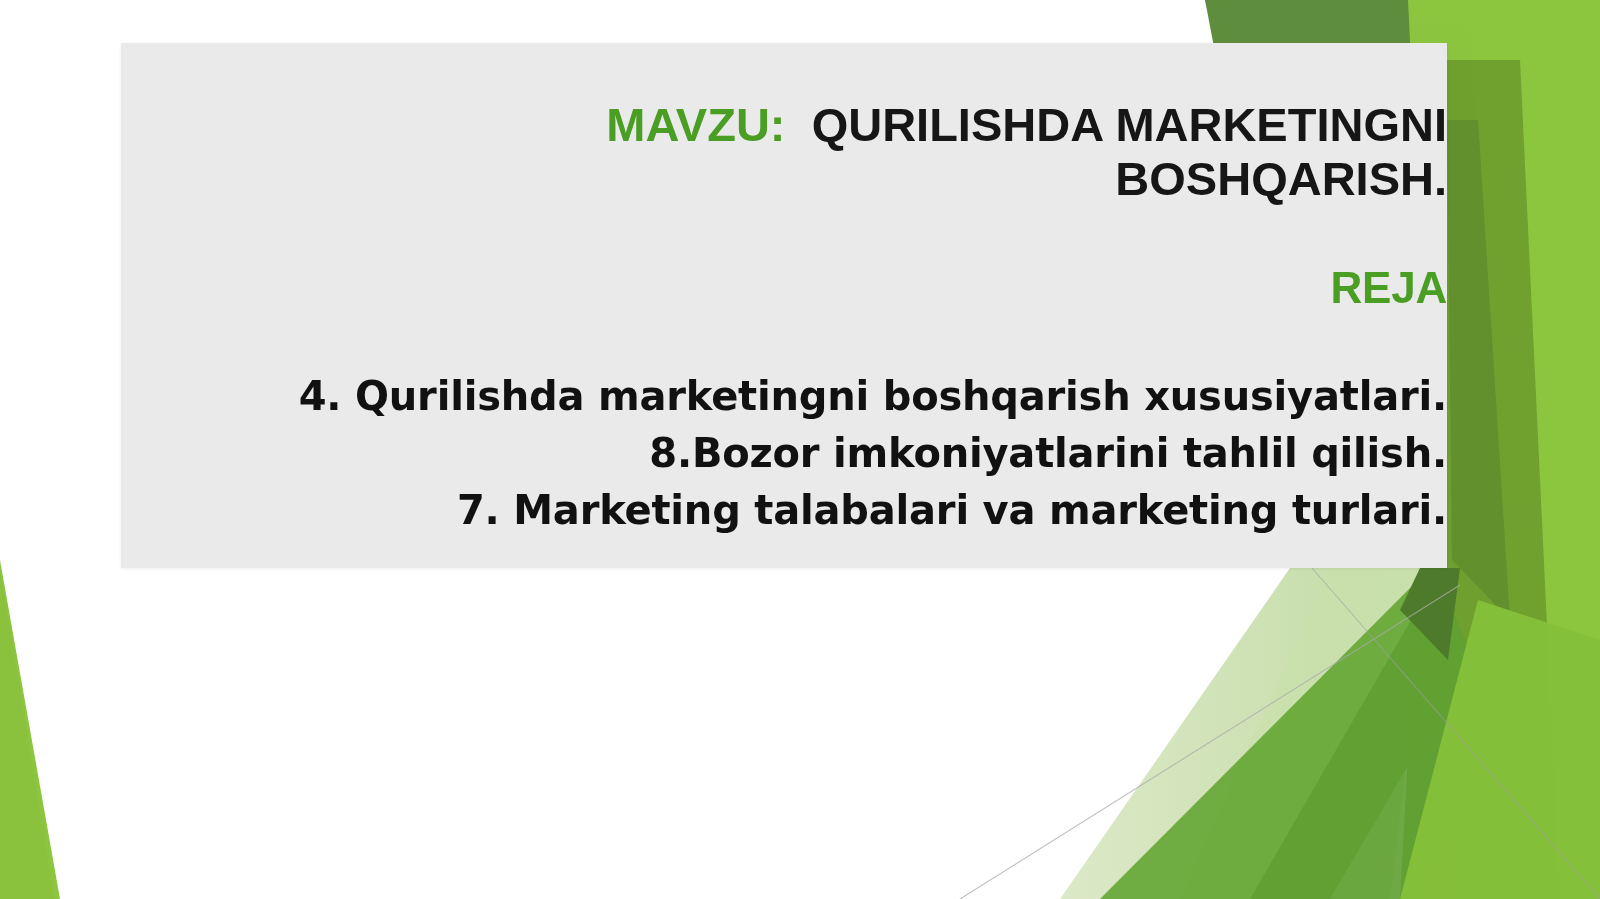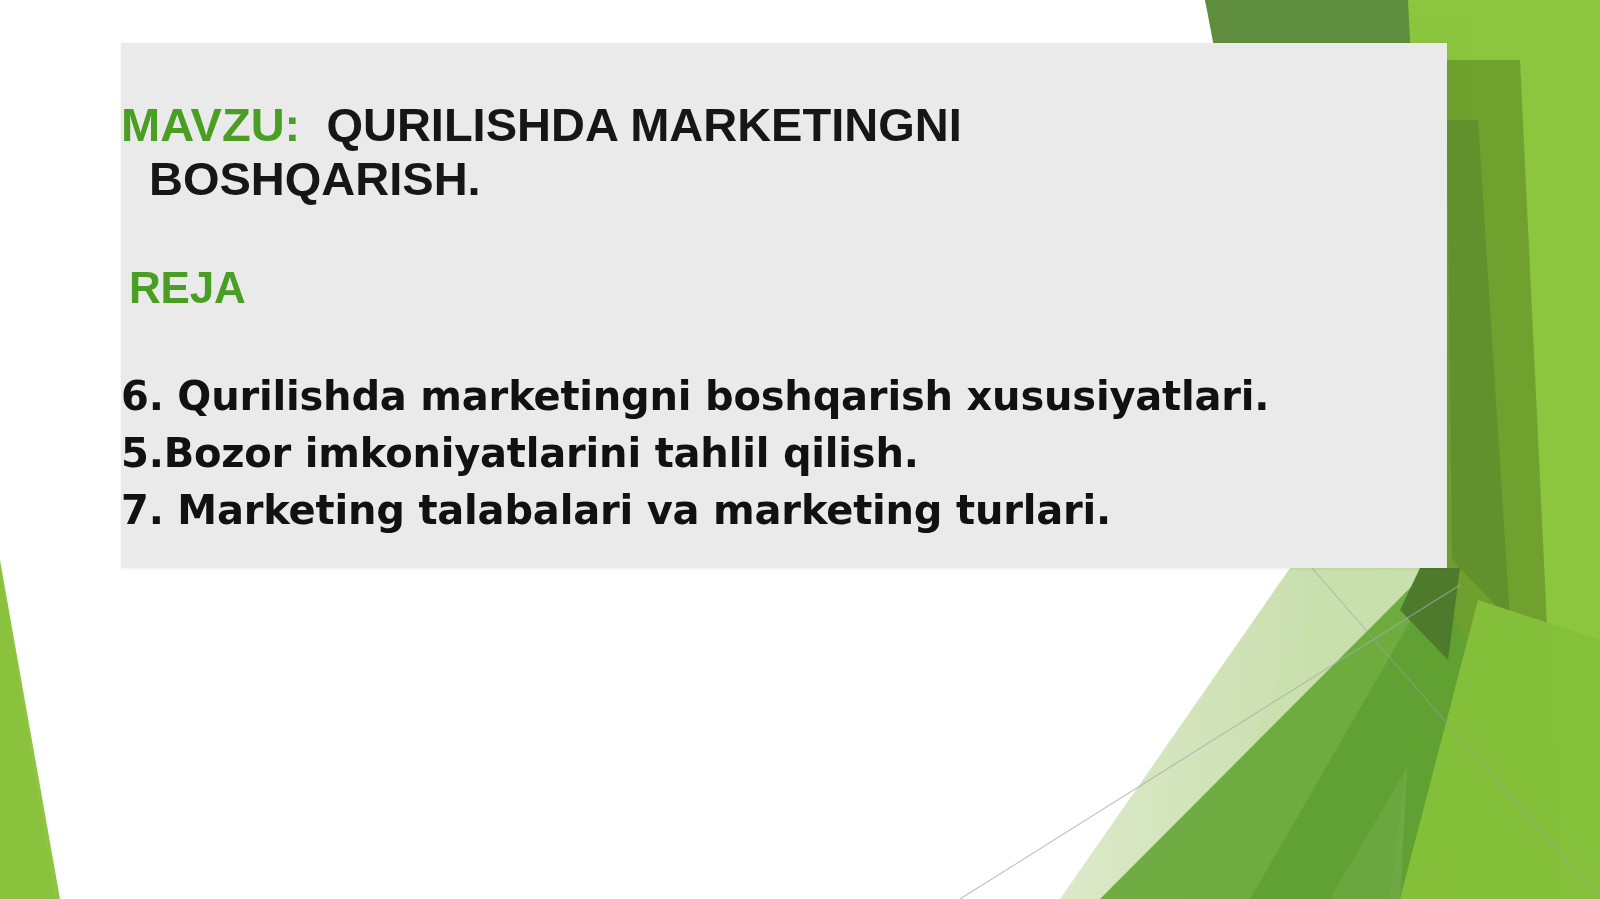--- a/index.html
+++ b/index.html
@@ -49,21 +49,21 @@
     box-shadow: 0 1px 3px rgba(0,0,0,0.07);
     display: block;
     box-sizing: border-box;
     padding: 0;
   }
 
   .text-block {
     position: absolute;
     left: 0;
     width: 100%;
-    text-align: left;
+    text-align: right;
     color: #161616;
     line-height: 1.15;
     letter-spacing: -0.2px;
   }
 
   
   #title-block {
     top: 55px;
     font-size: 47px;
     font-weight: bold;
@@ -79,21 +79,20 @@
     color: #161616;
   }
 
   
   #reja-heading {
     top: 220px;
     font-size: 44px;
     font-weight: bold;
     color: #4A9E24;
     font-family: "Liberation Sans", "DejaVu Sans", sans-serif;
-    margin-left: 8px;
   }
 
   
   #plan-list {
     top: 325px;
     font-size: 40px;
     font-weight: bold;
     font-family: "DejaVu Sans", sans-serif;
     color: #111111;
     line-height: 1.42;
@@ -180,19 +179,19 @@
   <div id="content-panel">
 
     <div id="title-block" class="text-block">
       <span id="title-line1"><span class="mavzu-label">MAVZU:</span><span class="title-main">&nbsp;&nbsp;</span><span class="title-main">QURILISHDA MARKETINGNI</span></span>
       <span id="title-line2" class="title-main">BOSHQARISH.</span>
     </div>
 
     <div id="reja-heading" class="text-block">REJA</div>
 
     <div id="plan-list" class="text-block">
-      <span class="plan-item">6. Qurilishda marketingni boshqarish xususiyatlari.</span>
-      <span class="plan-item">5.Bozor imkoniyatlarini tahlil qilish.</span>
+      <span class="plan-item">4. Qurilishda marketingni boshqarish xususiyatlari.</span>
+      <span class="plan-item">8.Bozor imkoniyatlarini tahlil qilish.</span>
       <span class="plan-item">7. Marketing talabalari va marketing turlari.</span>
     </div>
 
   </div>
 </div>
 
 </body></html>

